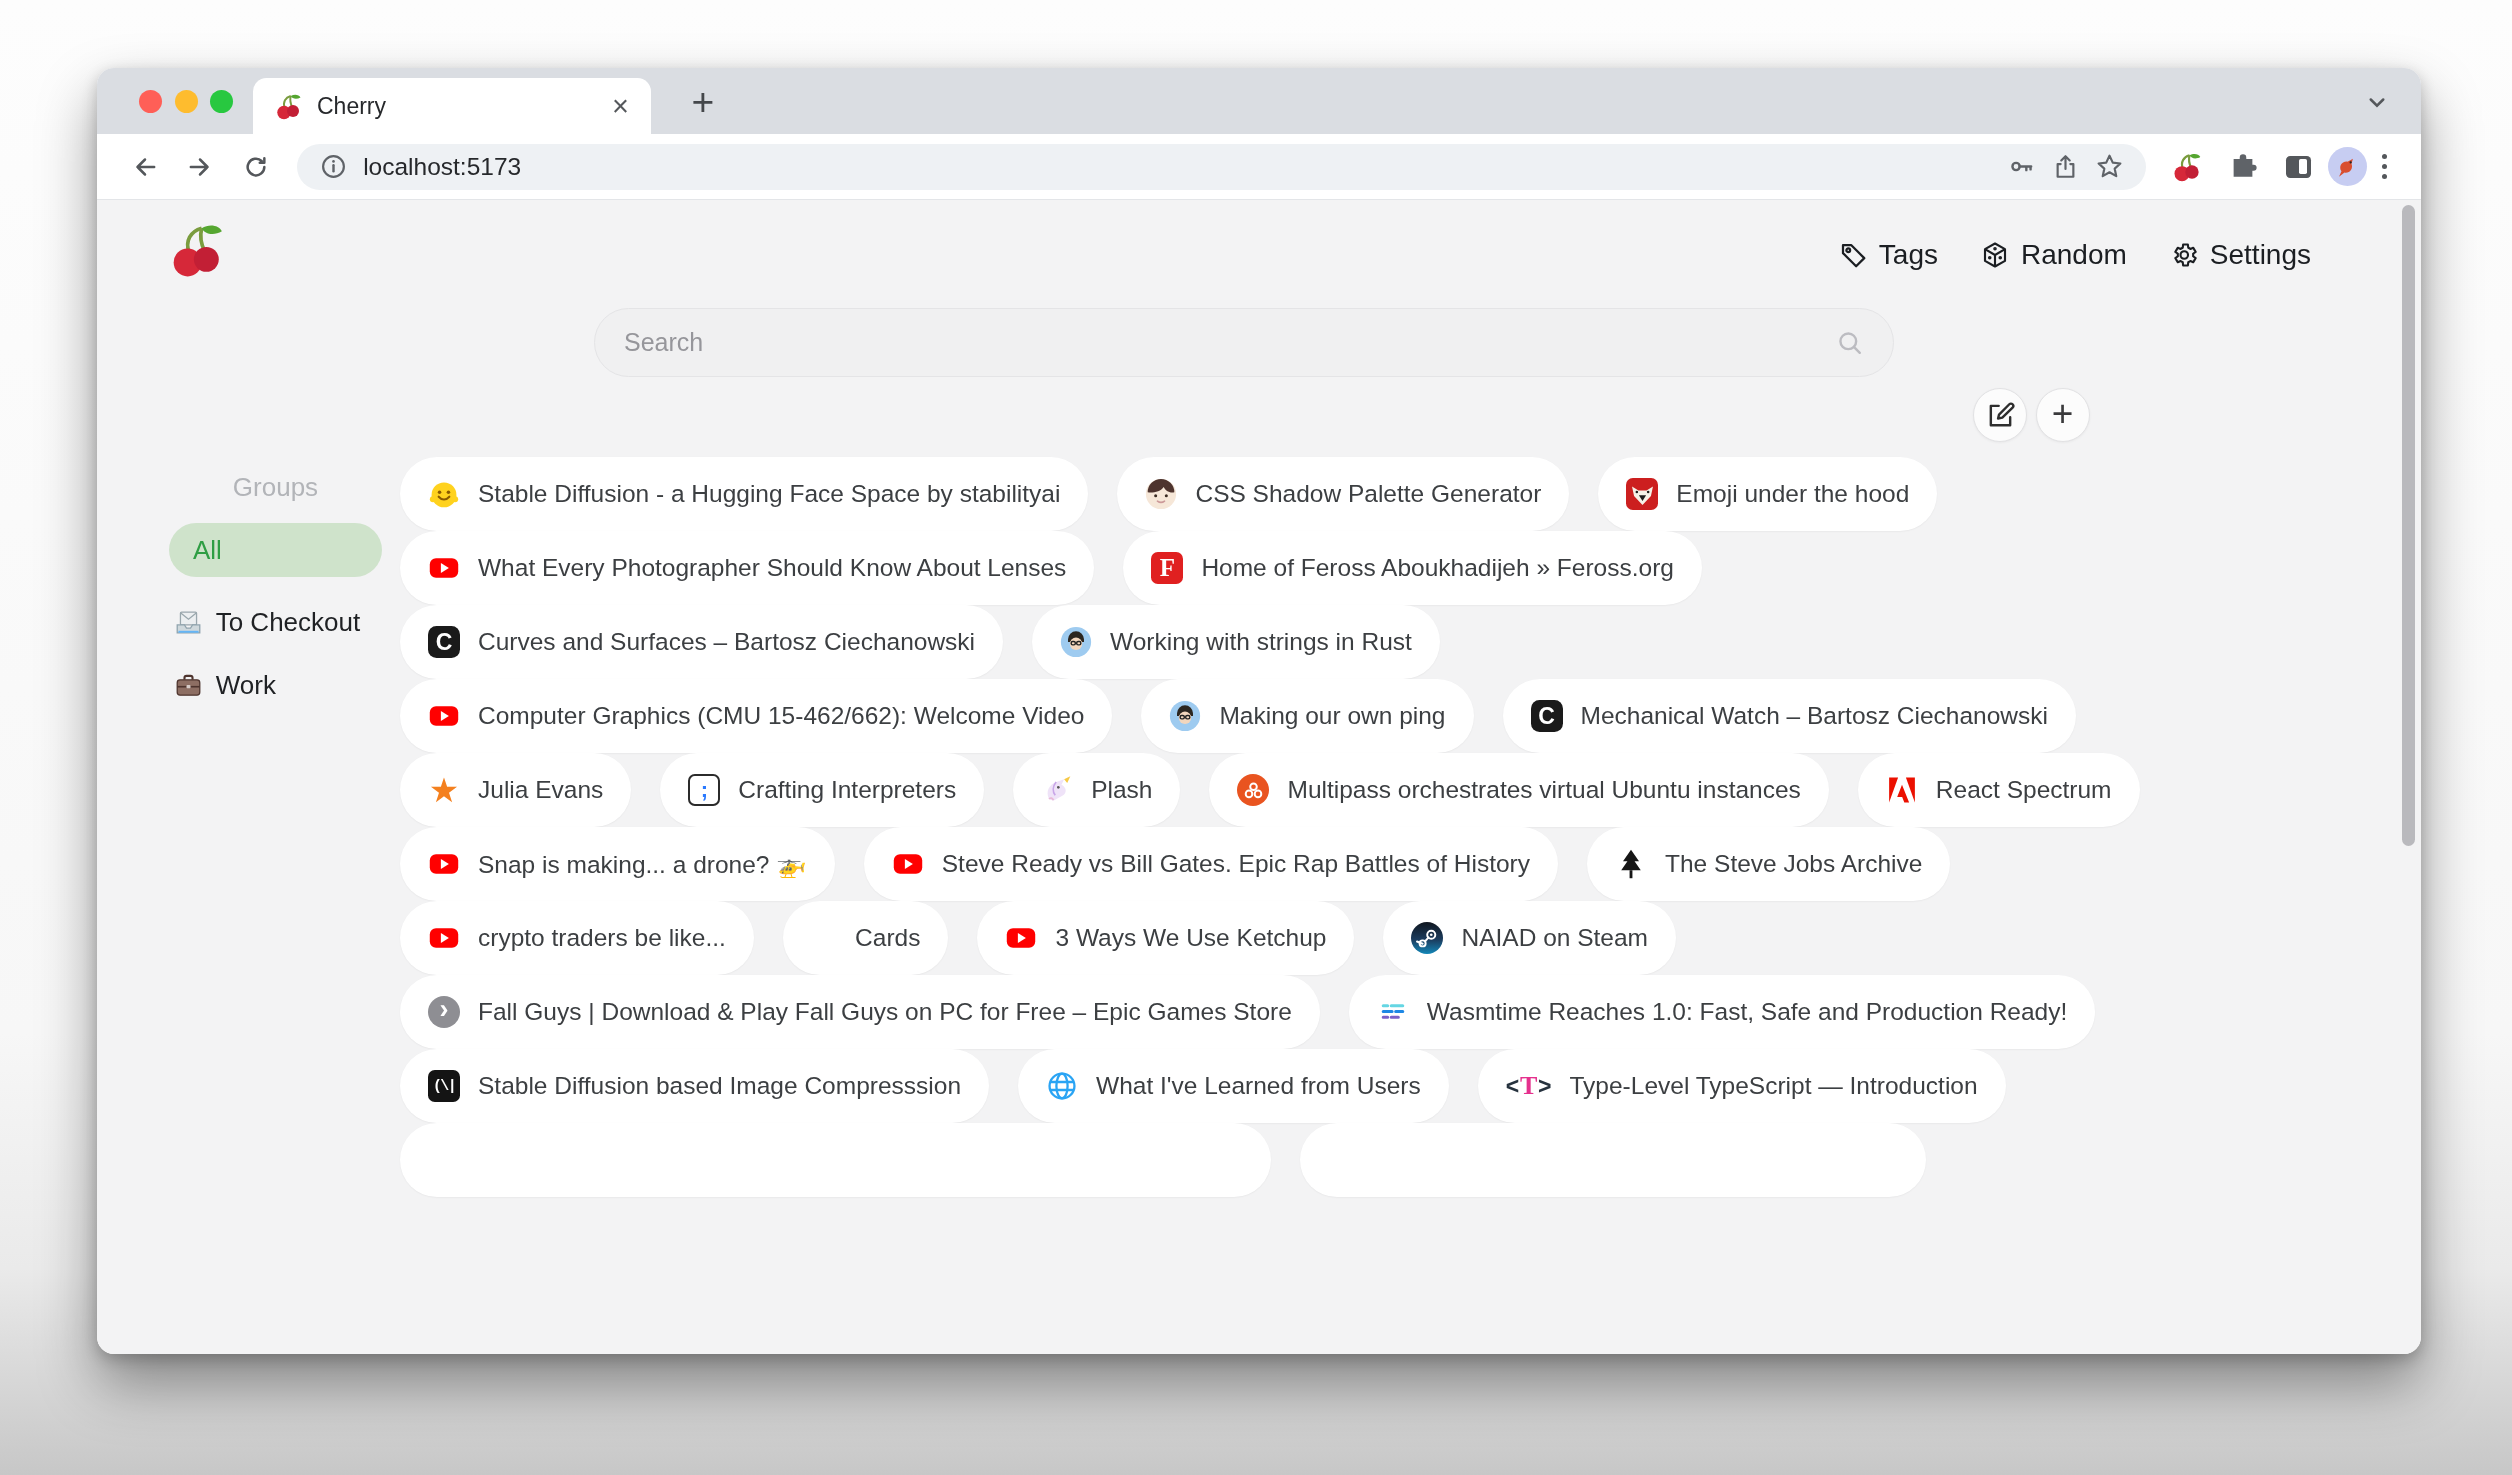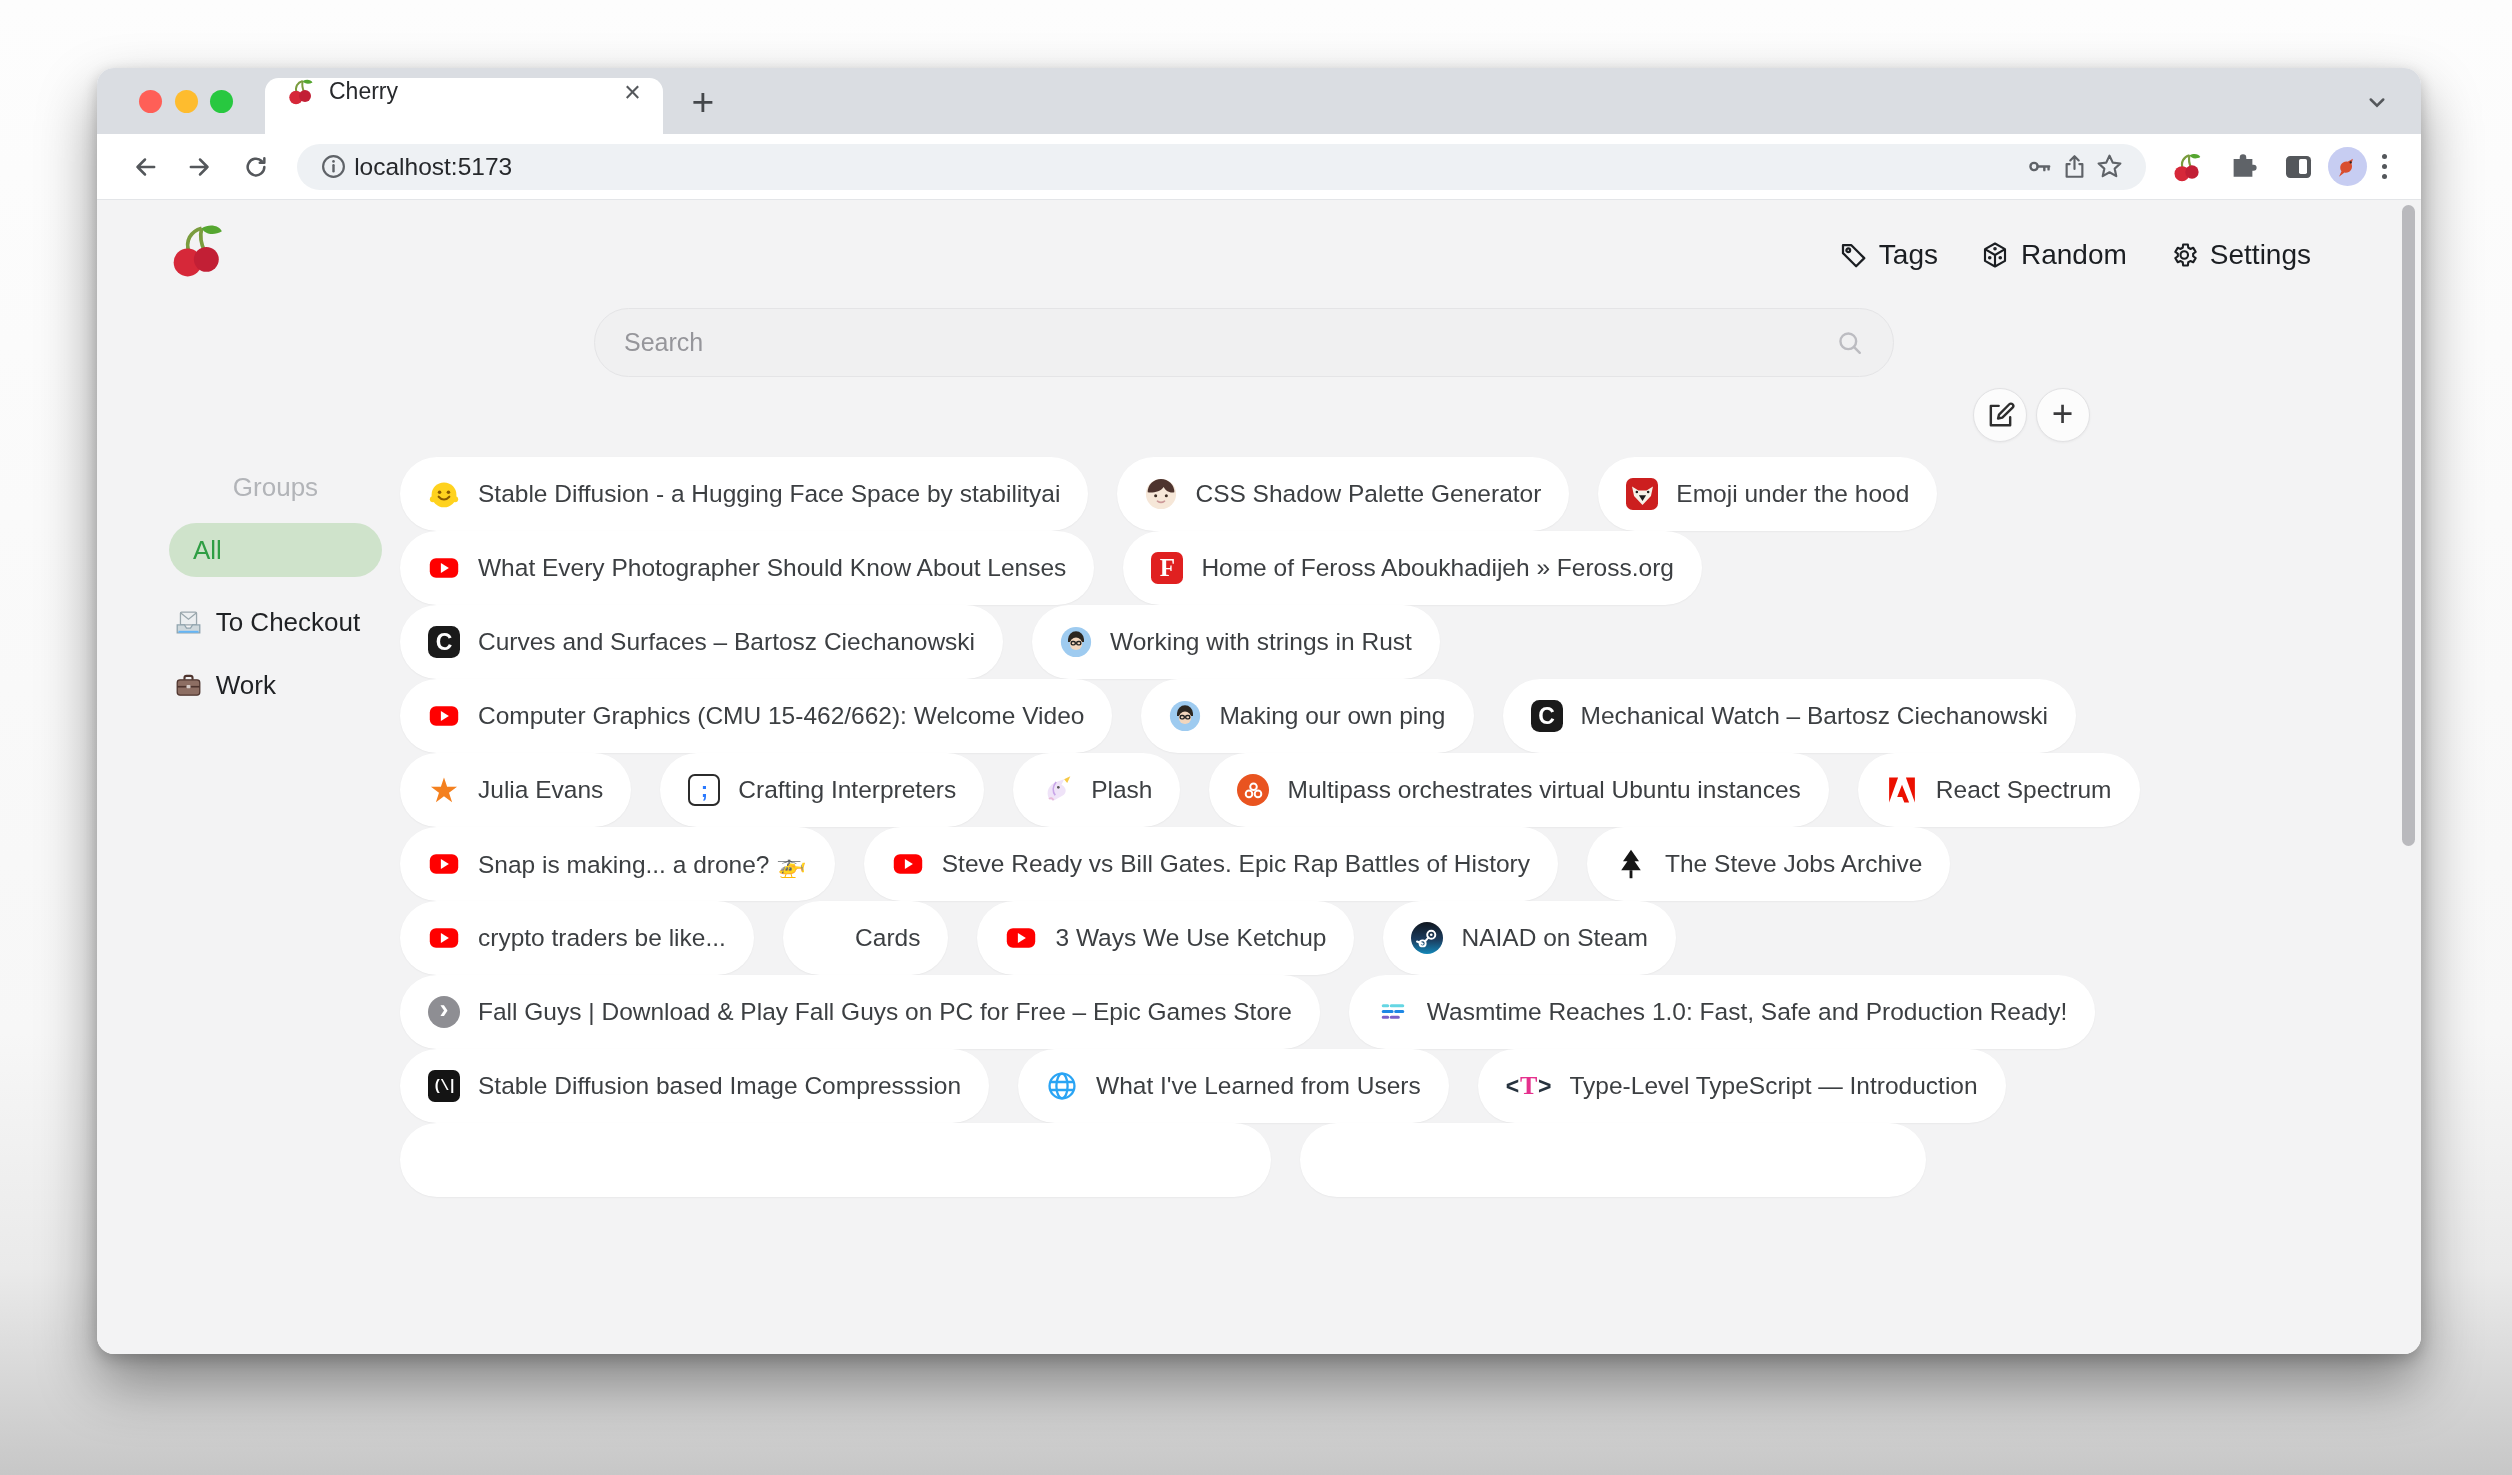--- a/index.html
+++ b/index.html
@@ -16,40 +16,40 @@
     border-radius: 17px; background: #fff; overflow: hidden;
     box-shadow: 0 29px 59px rgba(0,0,0,.40), 0 5px 15px rgba(0,0,0,.20);
     display: flex; flex-direction: column;
   }
   .tabstrip { height: 66px; background: #dadde2; position: relative; flex: none; }
   .tl { position: absolute; top: 22px; width: 23px; height: 23px; border-radius: 50%; }
   .tl.c { left: 42px;  background: #ff5f57; }
   .tl.m { left: 78px;  background: #febc2e; }
   .tl.z { left: 113px; background: #28c840; }
   .tab {
-    position: absolute; left: 168px; top: 10px; width: 398px; height: 56px;
+    position: absolute; left: 156px; top: 10px; width: 398px; height: 56px;
     background: #fff; border-radius: 13.5px 13.5px 0 0;
-    display: flex; align-items: flex-start; gap: 15px; padding: 0 22px;
+    display: flex; align-items: center; gap: 15px; padding: 0 22px;
   }
   .tab-title { font-size: 23px; color: #27292c; flex: 1; }
   .tab-close { font-size: 29px; color: #55585c; line-height: 1; cursor: default; }
   .newtab { position: absolute; left: 584px; top: 12px; width: 44px; height: 44px;
     font-size: 39px; color: #44474b; display: flex; align-items: center; justify-content: center; }
   .strip-chevron { position: absolute; right: 29px; top: 18.6px; width: 30px; height: 30px; }
   .ic30 { width: 27px; height: 27px; display: block; }
   
   .toolbar {
     height: 66px; background: #fff; border-bottom: 0.8px solid #e3e5e8;
     display: flex; align-items: center; padding: 0 22px; gap: 3.4px; flex: none;
   }
   .tbtn { width: 52px; height: 52px; border-radius: 50%; display: flex; align-items: center; justify-content: center; flex: none; }
   .tbtn svg { width: 30px; height: 30px; }
   .omnibox {
     flex: 1; height: 46px; background: #eef1f4; border-radius: 23px;
-    display: flex; align-items: center; gap: 6px; padding: 0 22px; margin: 0 12px;
+    display: flex; align-items: center; gap: 15px; padding: 0 22px; margin: 0 12px;
   }
   .omnibox .url { font-size: 24.5px; color: #26282b; flex: 1; }
   .omni-ic { width: 29px; height: 29px; flex: none; }
   .sb-ic { width: 25px; height: 22px; background: #54575b; border-radius: 4.2px; position: relative; }
   .sb-ic span { position: absolute; right: 3.4px; top: 3.4px; bottom: 3.4px; width: 8.5px; background: #fff; border-radius: 1.7px; }
   .avatar-btn { width: 39px; height: 39px; border-radius: 50%; background: #c7cdf2;
     display: flex; align-items: center; justify-content: center; flex: none; }
   .avatar-btn svg { width: 29px; height: 29px; }
   .kebab { display: flex; flex-direction: column; gap: 5px; padding: 0 12px; }
   .kebab i { width: 5px; height: 5px; border-radius: 50%; background: #54575b; }

